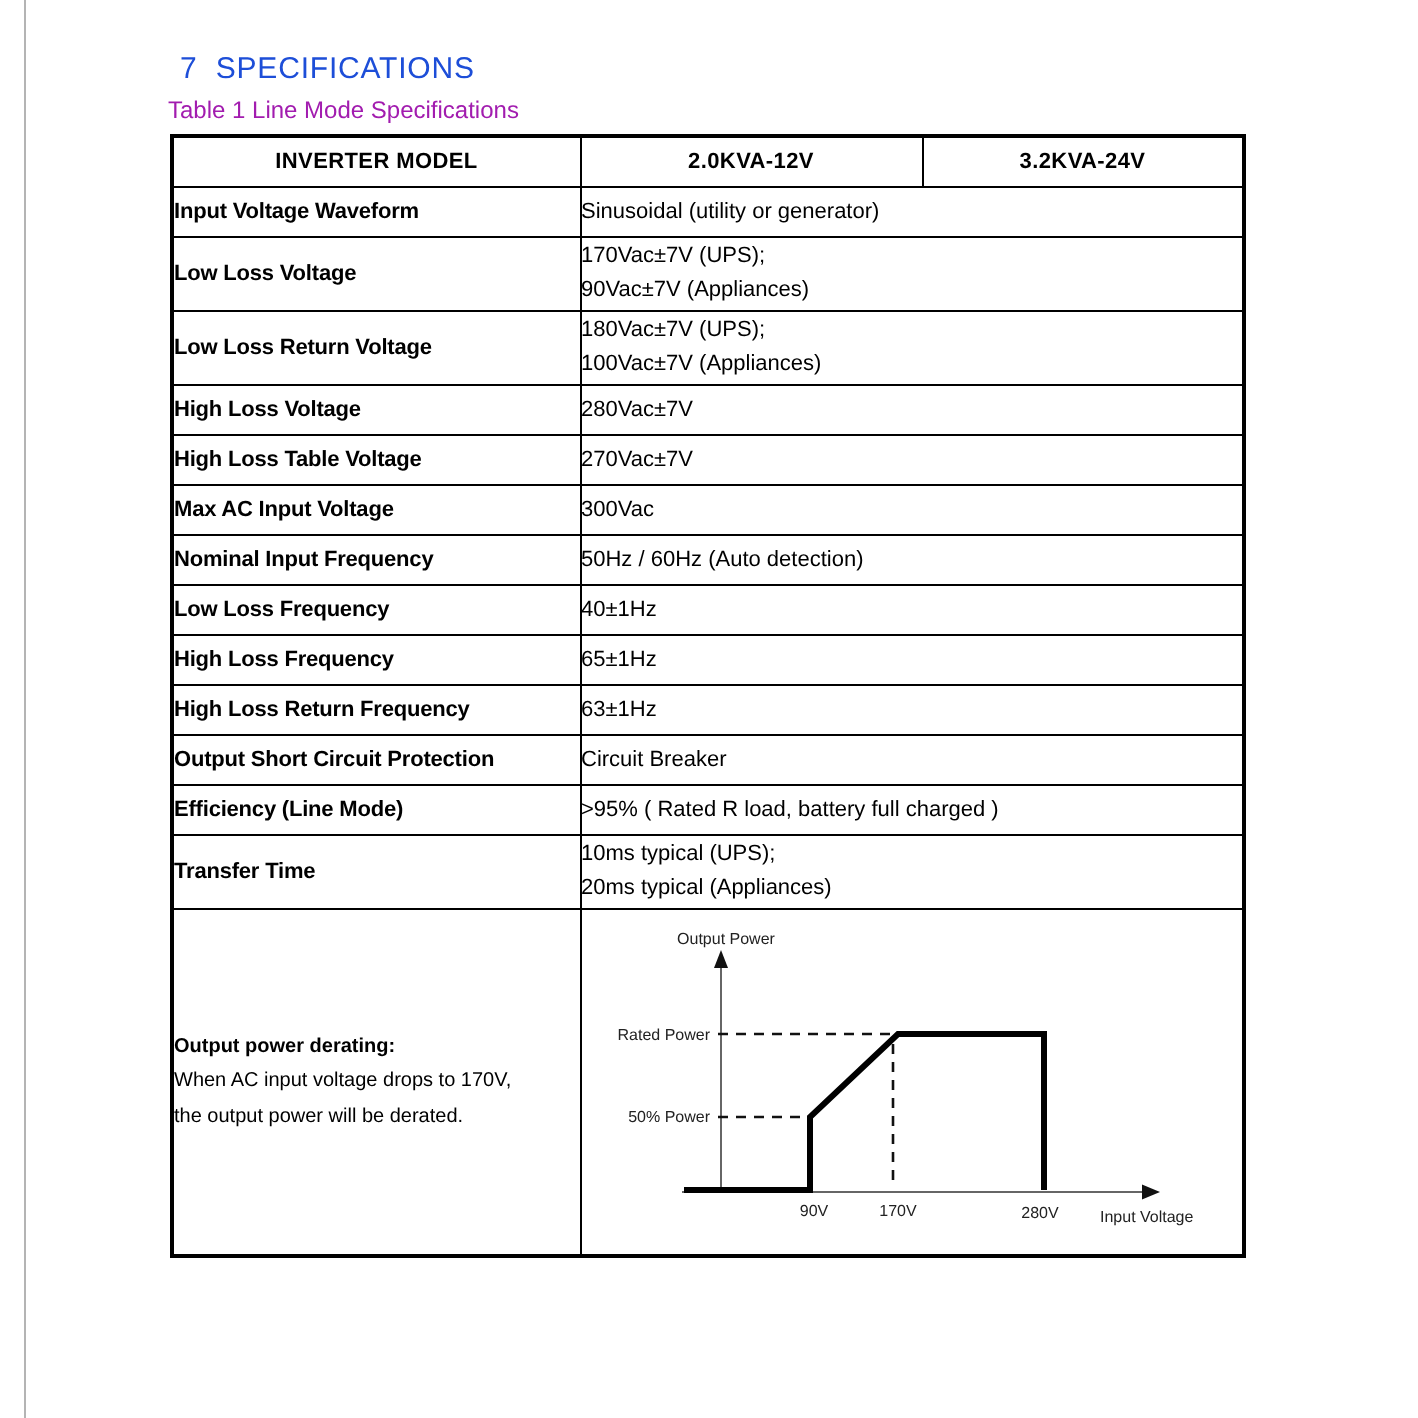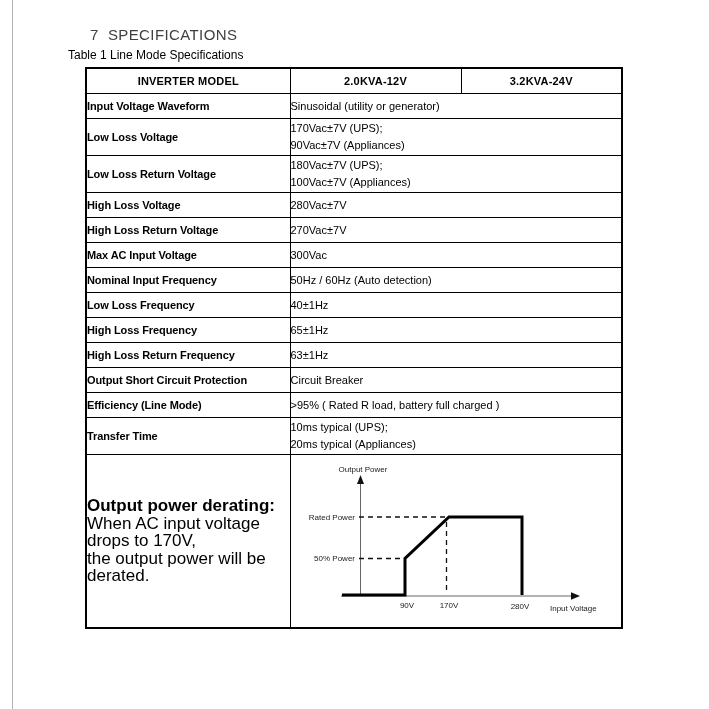--- a/index.html
+++ b/index.html
@@ -3,37 +3,37 @@
 <meta charset="utf-8">
 <style>
   html,body{margin:0;padding:0;}
   body{
     width:709px;height:709px;background:#ffffff;position:relative;overflow:hidden;
     font-family:"Liberation Sans",sans-serif;color:#000;
   }
   .page-edge{position:absolute;left:12px;top:0;width:1px;height:709px;background:#b4b4b4;}
   .heading{
     position:absolute;left:90px;top:26px;margin:0;
-    font-size:15px;font-weight:500;letter-spacing:.4px;white-space:pre;color:#404040;
+    font-size:15px;font-weight:500;letter-spacing:.4px;white-space:pre;color:#1d4ed8;
   }
-  .caption{position:absolute;left:68px;top:48px;font-size:12px;color:#000000;}
+  .caption{position:absolute;left:84px;top:48px;font-size:12px;color:#a21caf;}
   table.spec{
     position:absolute;left:85px;top:67px;width:536px;
     border-collapse:collapse;table-layout:fixed;
     border:2px solid #000;
   }
   table.spec td{border:1px solid #000;padding:0;vertical-align:middle;}
   tr.hdr td{font-weight:bold;font-size:11px;text-align:center;height:24px;letter-spacing:.2px;}
   td.lab{font-weight:bold;font-size:11px;padding-left:6px;letter-spacing:-0.1px;}
   td.val{font-size:11px;}
   td.val div{line-height:17px;}
   tr.r-s{height:25px;}
   tr.r-d{height:37px;padding-left:32px;}
   tr.r-c{height:172px;}
-  td.note-cell{padding-left:6px;padding-right:4px;font-size:17px;}
+  td.note-cell{padding-left:6px;padding-right:4px;font-size:10px;}
   td.note-cell div{line-height:17.5px;}
   .note-title{font-weight:bold;}
   td.chart-cell{padding:0;margin-top:20px;}
   svg.chart{display:block;}
   .axis{stroke:#666;stroke-width:1;}
   .dash{stroke:#111;stroke-width:1.3;stroke-dasharray:5,4;fill:none;}
   .curve{stroke:#000;stroke-width:3;fill:none;stroke-linejoin:miter;}
   .clab{font-family:"Liberation Sans",sans-serif;font-size:8px;fill:#222;}
   .arrow{fill:#111;stroke:none;}
 </style>
@@ -78,21 +78,21 @@
         <div>100Vac±7V (Appliances)</div>
       </td>
     </tr>
     <tr class="r-s">
       <td class="lab">High Loss Voltage</td>
       <td class="val" colspan="2">
           <div>280Vac±7V</div>
         </td>
     </tr>
     <tr class="r-s">
-      <td class="lab">High Loss Return Voltage</td>
+      <td class="lab">High Loss Table Voltage</td>
       <td class="val" colspan="2">
           <div>270Vac±7V</div>
         </td>
     </tr>
     <tr class="r-s">
       <td class="lab">Max AC Input Voltage</td>
       <td class="val" colspan="2">
           <div>300Vac</div>
         </td>
     </tr>

